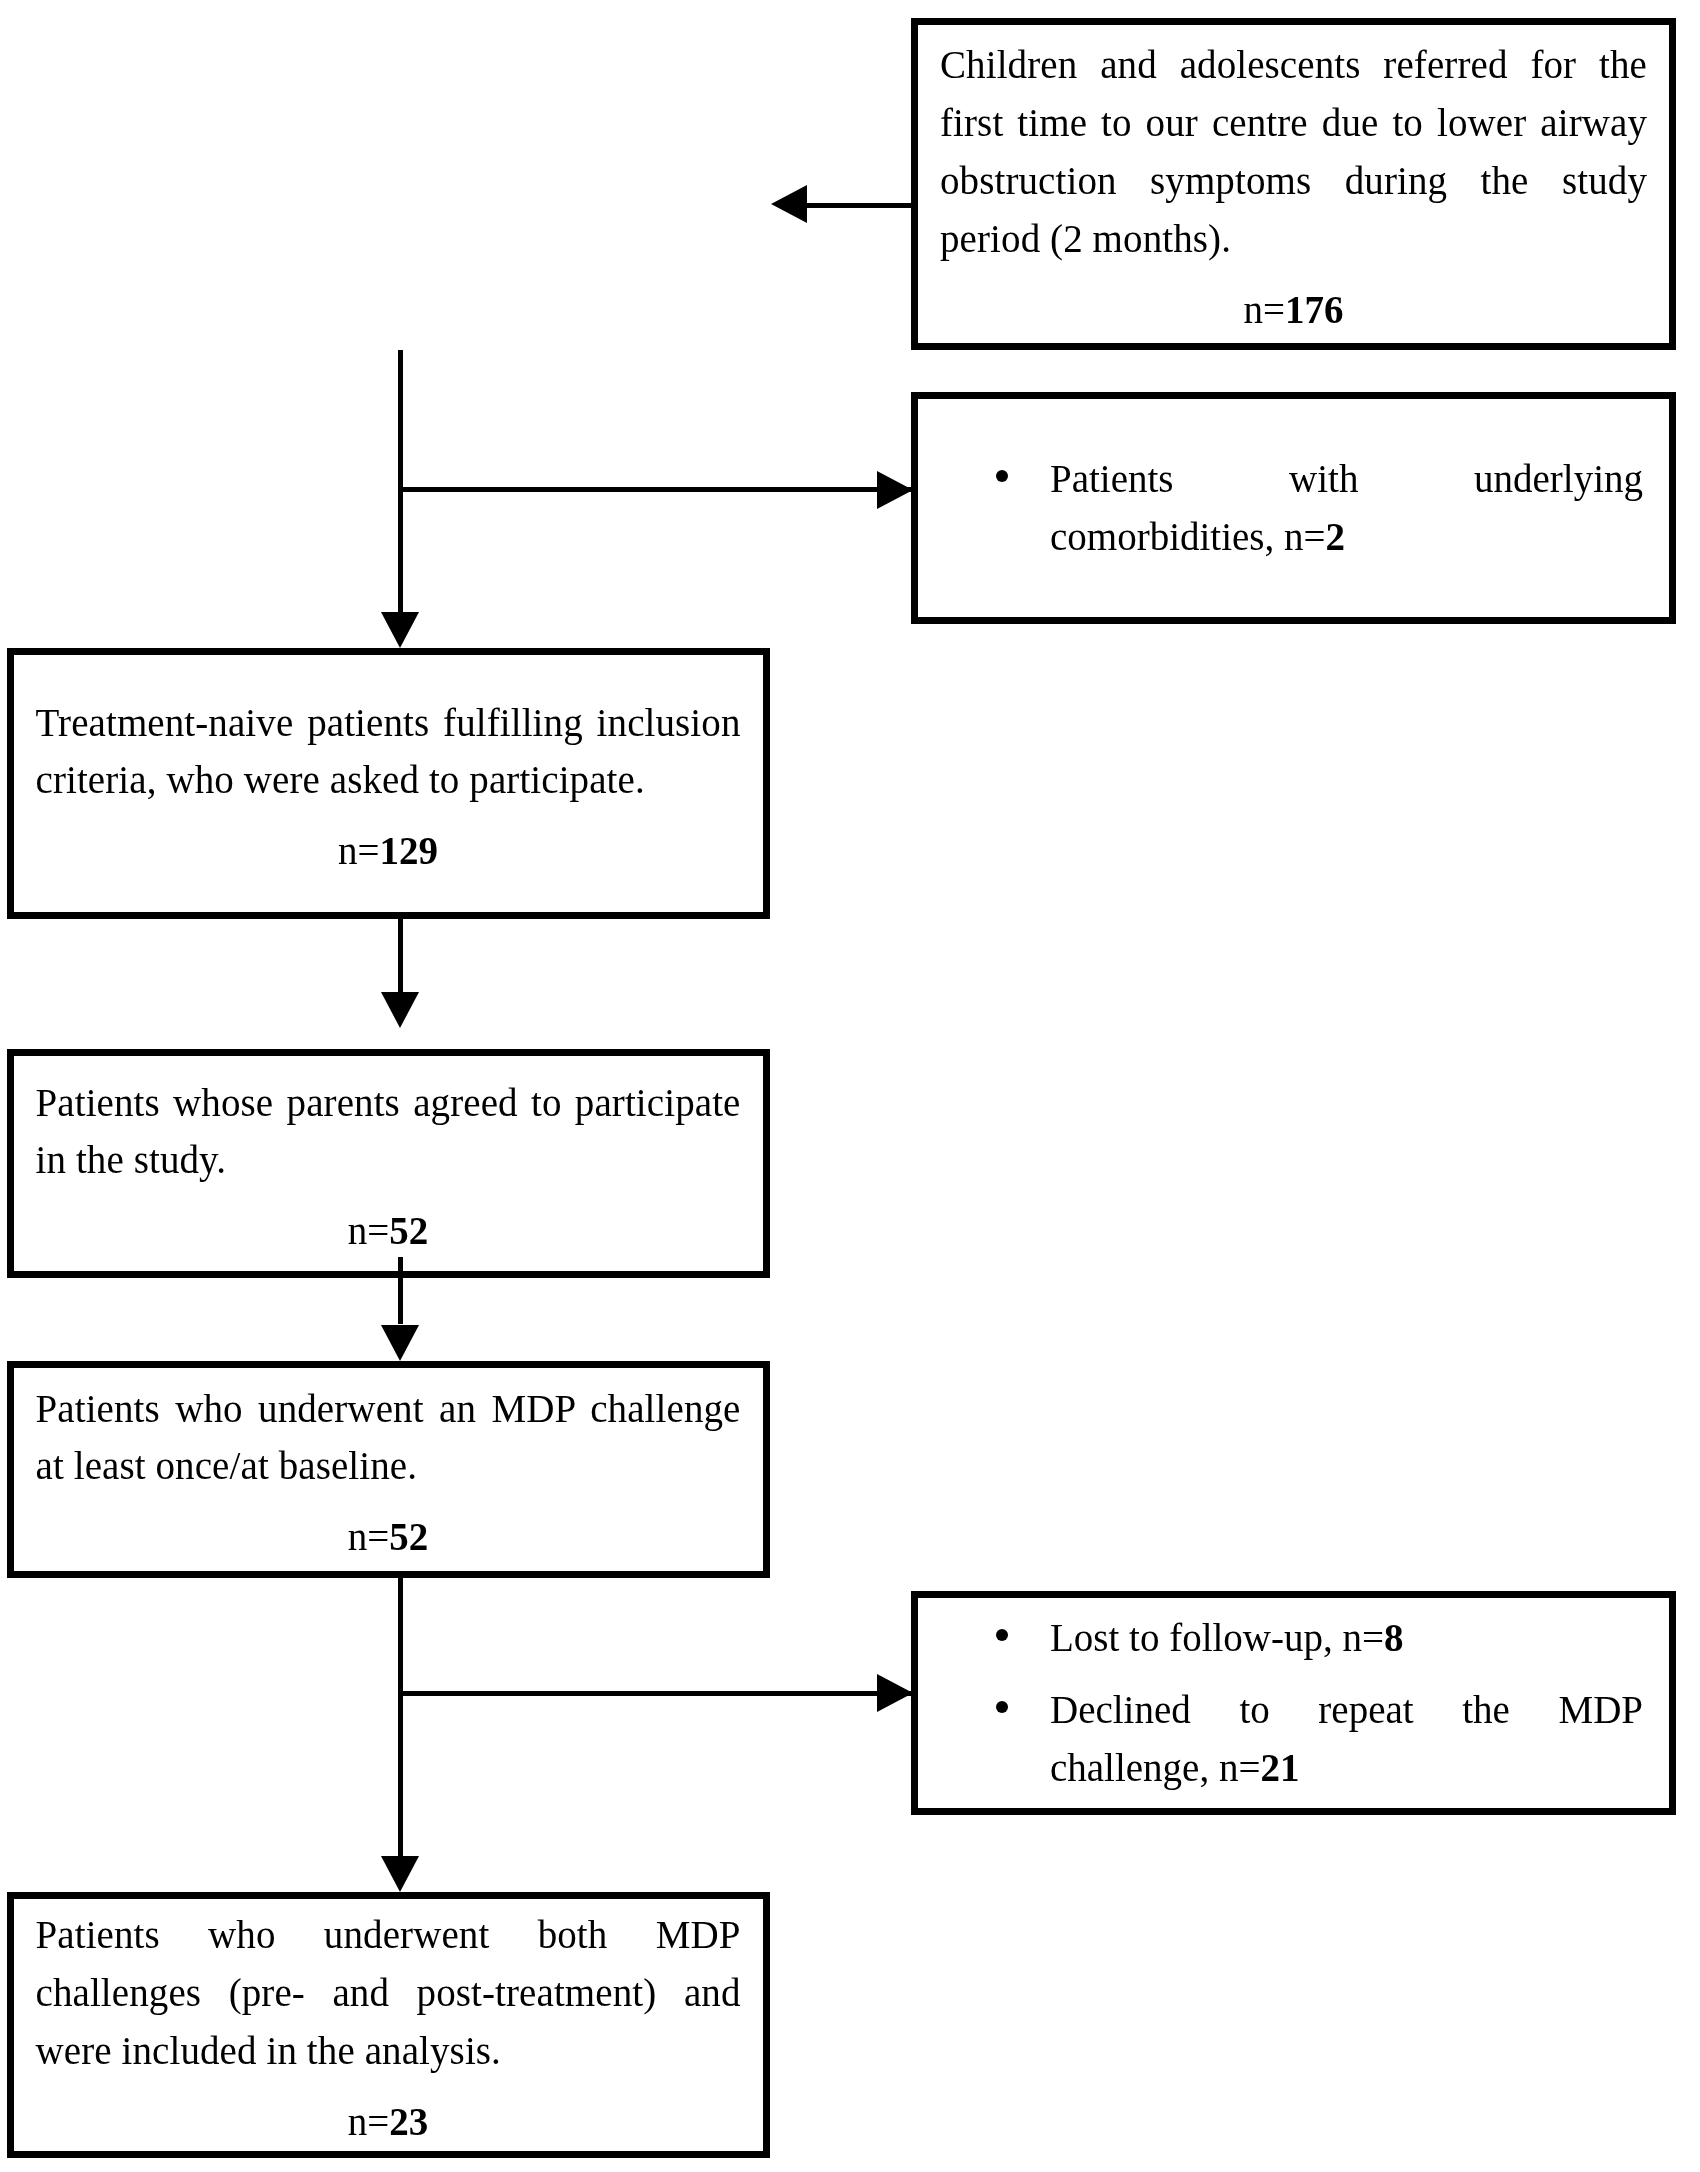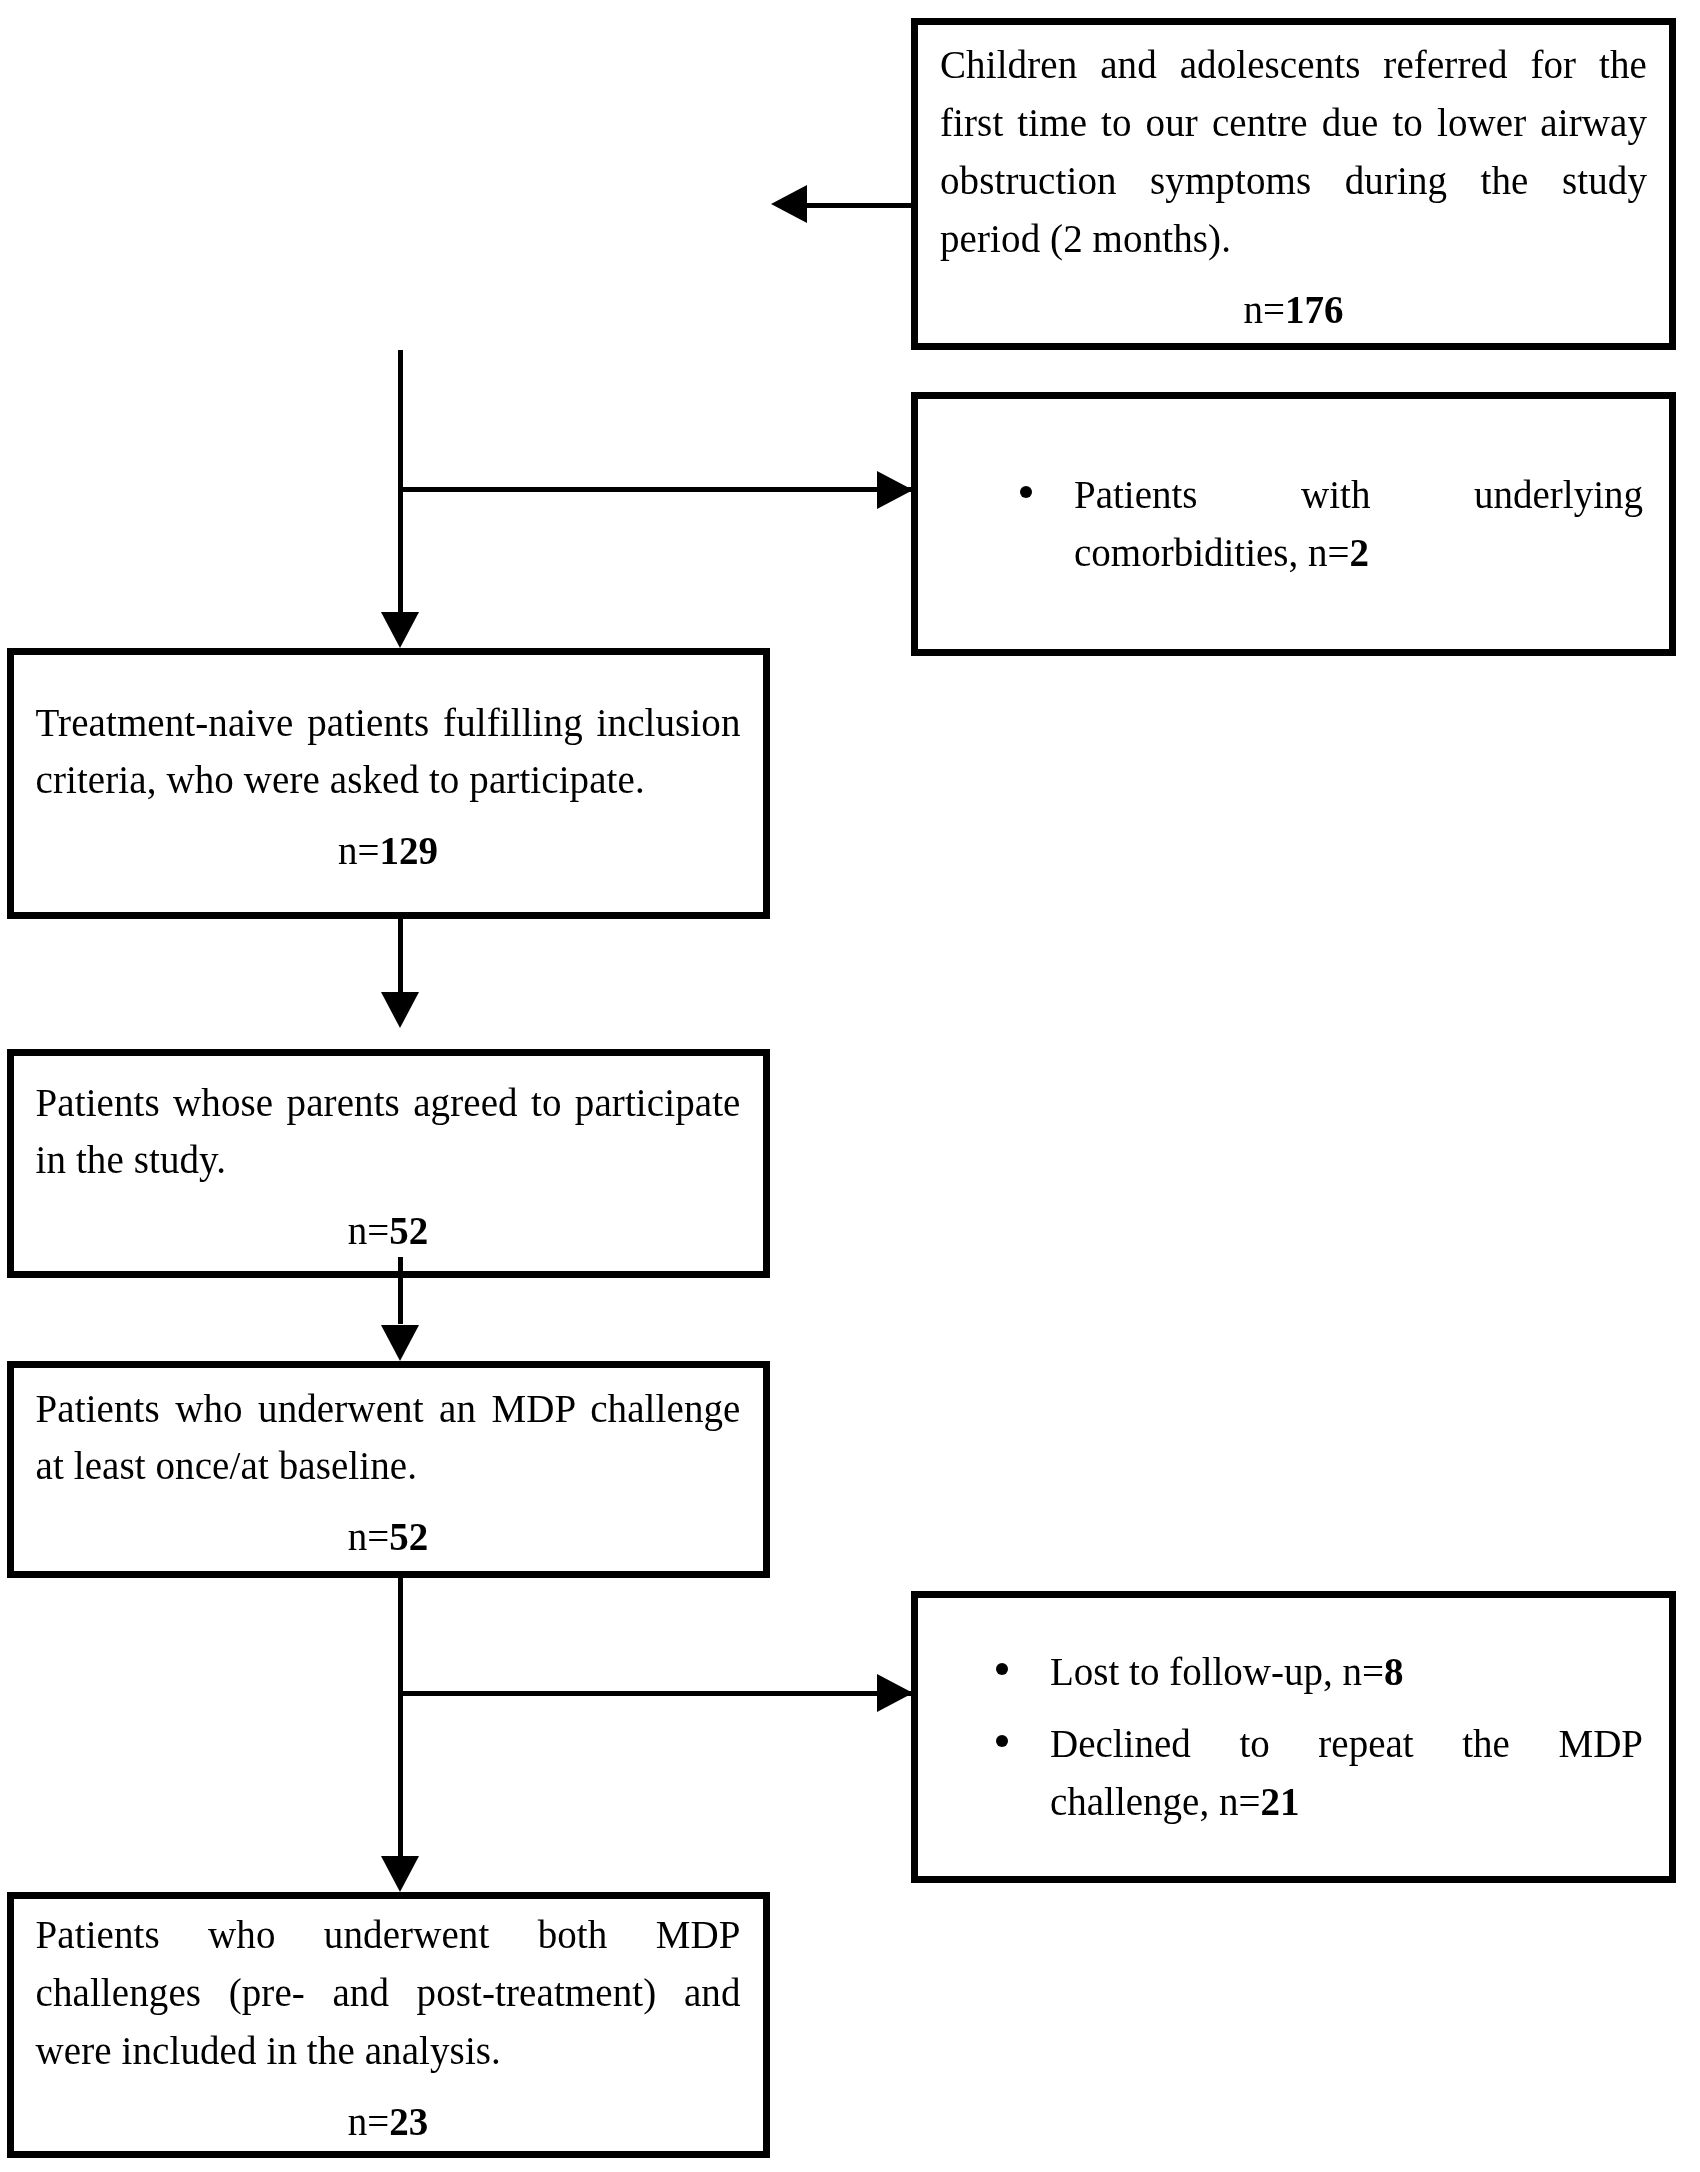--- a/index.html
+++ b/index.html
@@ -116,21 +116,21 @@
 
 
   <div class="node" style="left:911px; top:18px; width:765px; height:332px;">
     <p class="body-text">Children and adolescents referred for the first time to our centre due to lower airway obstruction symptoms during the study period (2 months).</p>
     <div class="count"><span>n=</span><span class="num">176</span></div>
   </div>
 
   <div class="hline" style="left:807px; top:203px; width:106px;"></div>
   <div class="arrow-left" style="left:771px; top:185px;"></div>
 
-  <div class="node" style="left:911px; top:392px; width:765px; height:264px;padding-left:24px;">
+  <div class="node" style="left:911px; top:392px; width:765px; height:232px;">
     <ul class="bullets">
       <li>
         <span class="bullet-dot"></span><span>Patients with underlying comorbidities, n=</span><span class="num">2</span>
       </li>
     </ul>
   </div>
 
   <div class="node" style="left:6.5px; top:648px; width:763px; height:271px;">
     <p class="body-text">Treatment-naive patients fulfilling inclusion criteria, who were asked to participate.</p>
     <div class="count"><span>n=</span><span class="num">129</span></div>
@@ -150,21 +150,21 @@
   <div class="arrow-down" style="left:381px; top:992px;"></div>
 
   <div class="node" style="left:6.5px; top:1361px; width:763px; height:217px;">
     <p class="body-text">Patients who underwent an MDP challenge at least once/at baseline.</p>
     <div class="count"><span>n=</span><span class="num">52</span></div>
   </div>
 
   <div class="vline" style="left:398px; top:1257px; width:4.5px; height:67px;"></div>
   <div class="arrow-down" style="left:381px; top:1325px;"></div>
 
-  <div class="node" style="left:911px; top:1591px; width:765px; height:292px;">
+  <div class="node" style="left:911px; top:1591px; width:765px; height:224px;">
     <ul class="bullets">
       <li>
         <span class="bullet-dot"></span><span>Lost to follow-up, n=</span><span class="num">8</span>
       </li>
       <li>
         <span class="bullet-dot"></span><span>Declined to repeat the MDP challenge, n=</span><span class="num">21</span>
       </li>
     </ul>
   </div>
 

